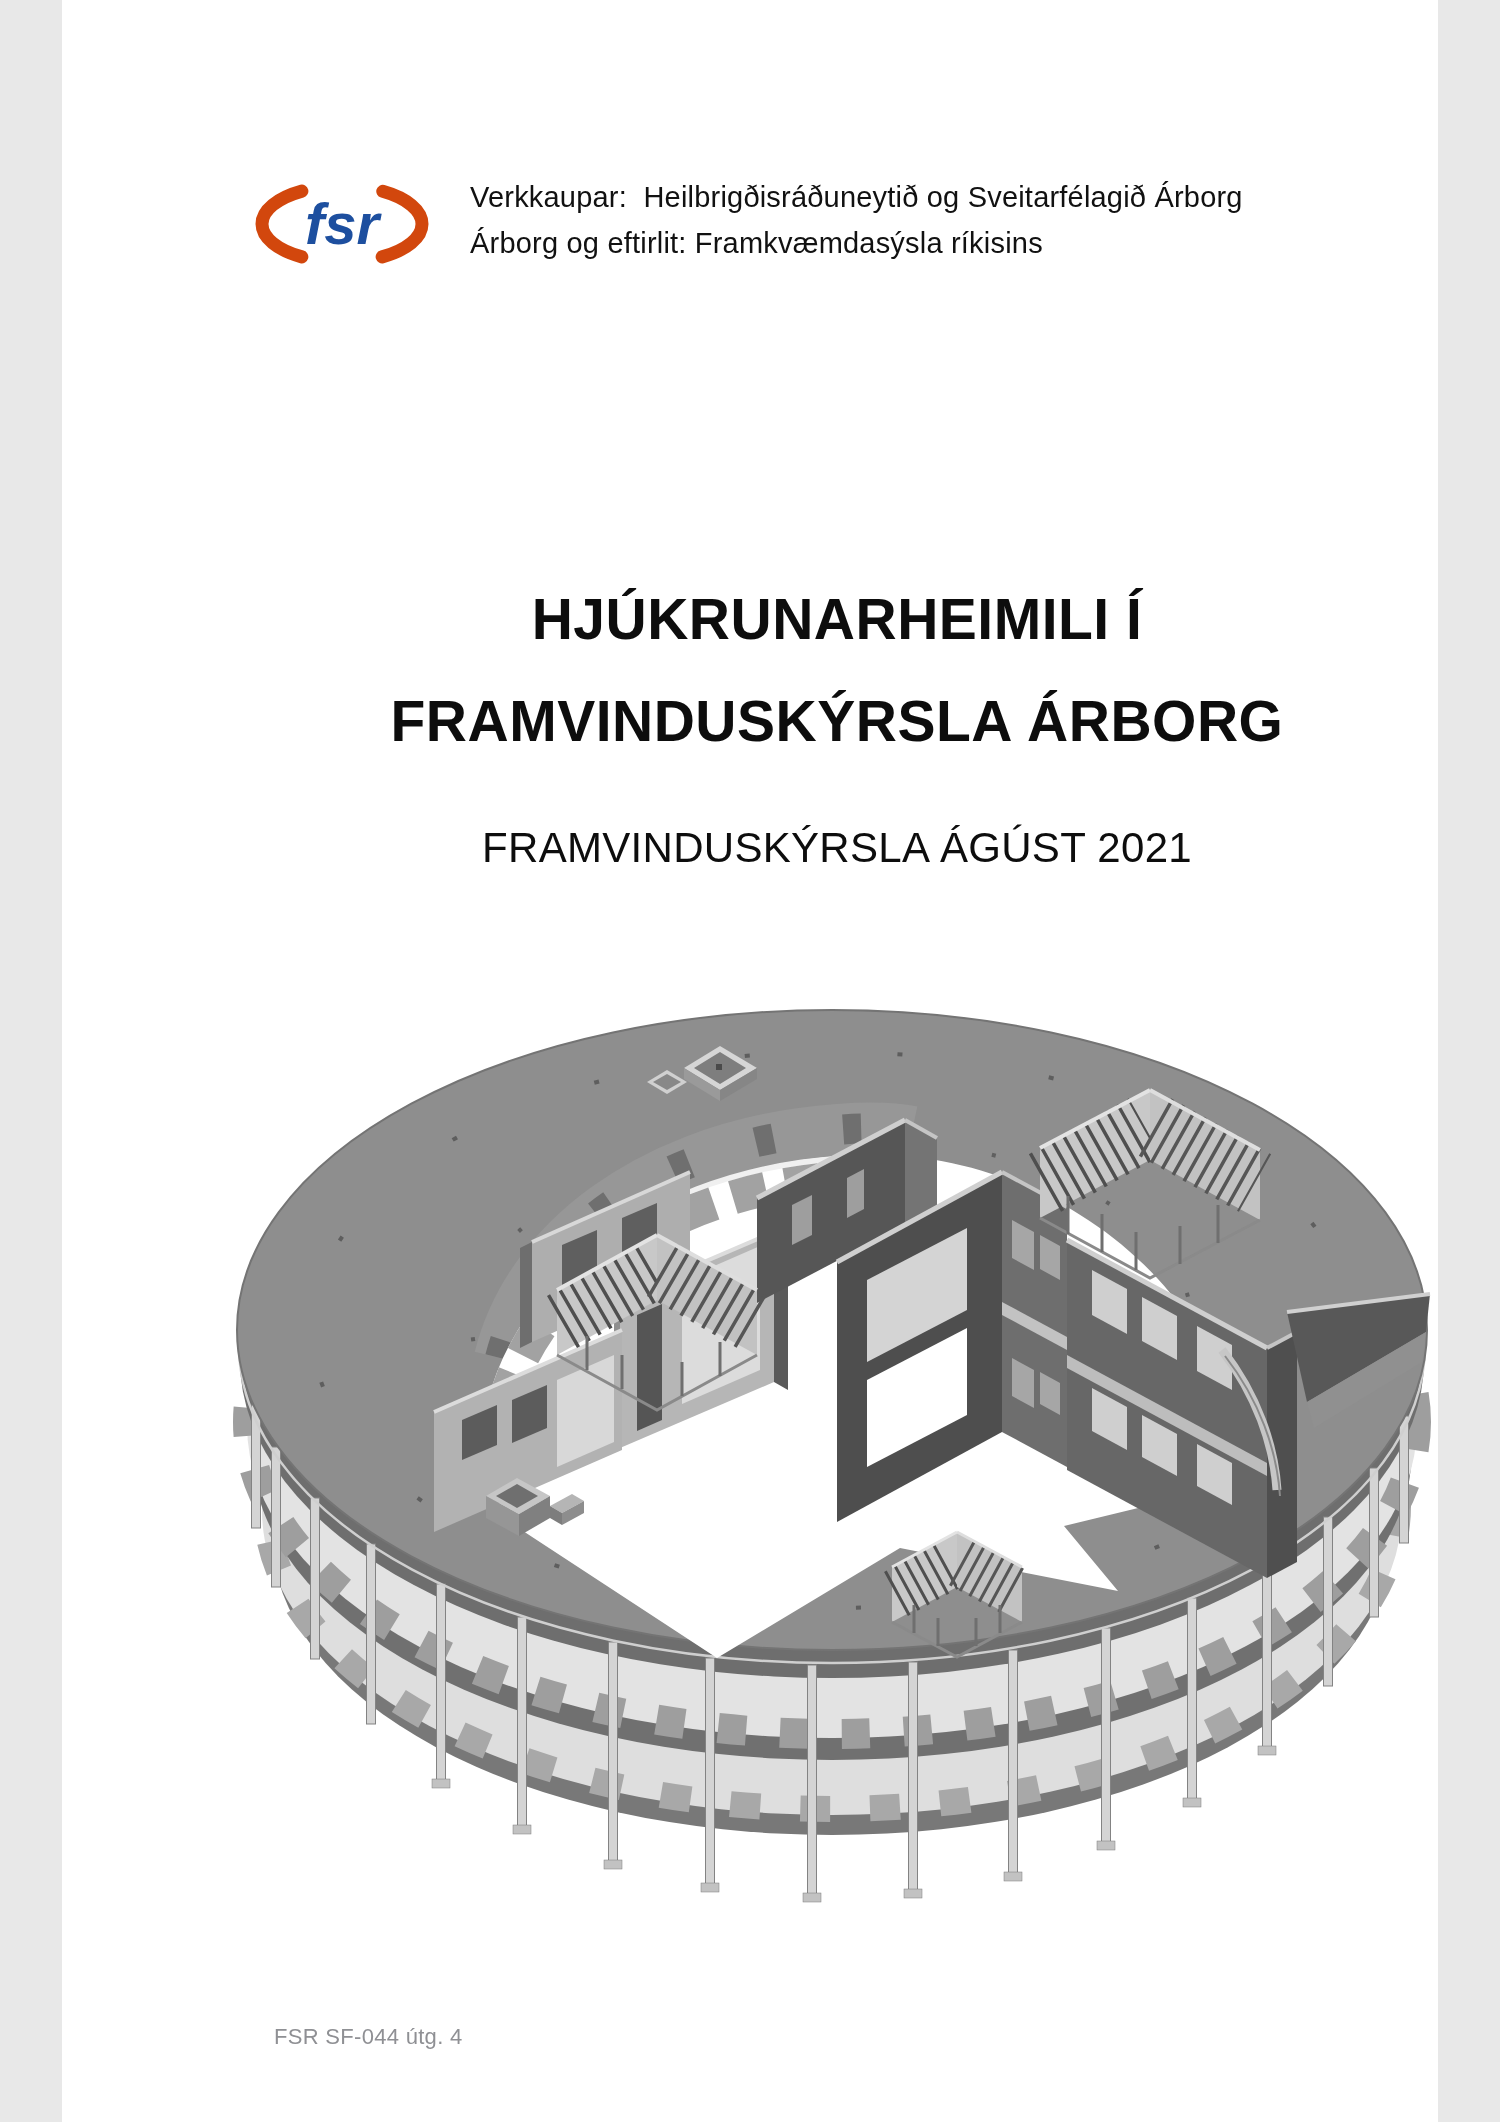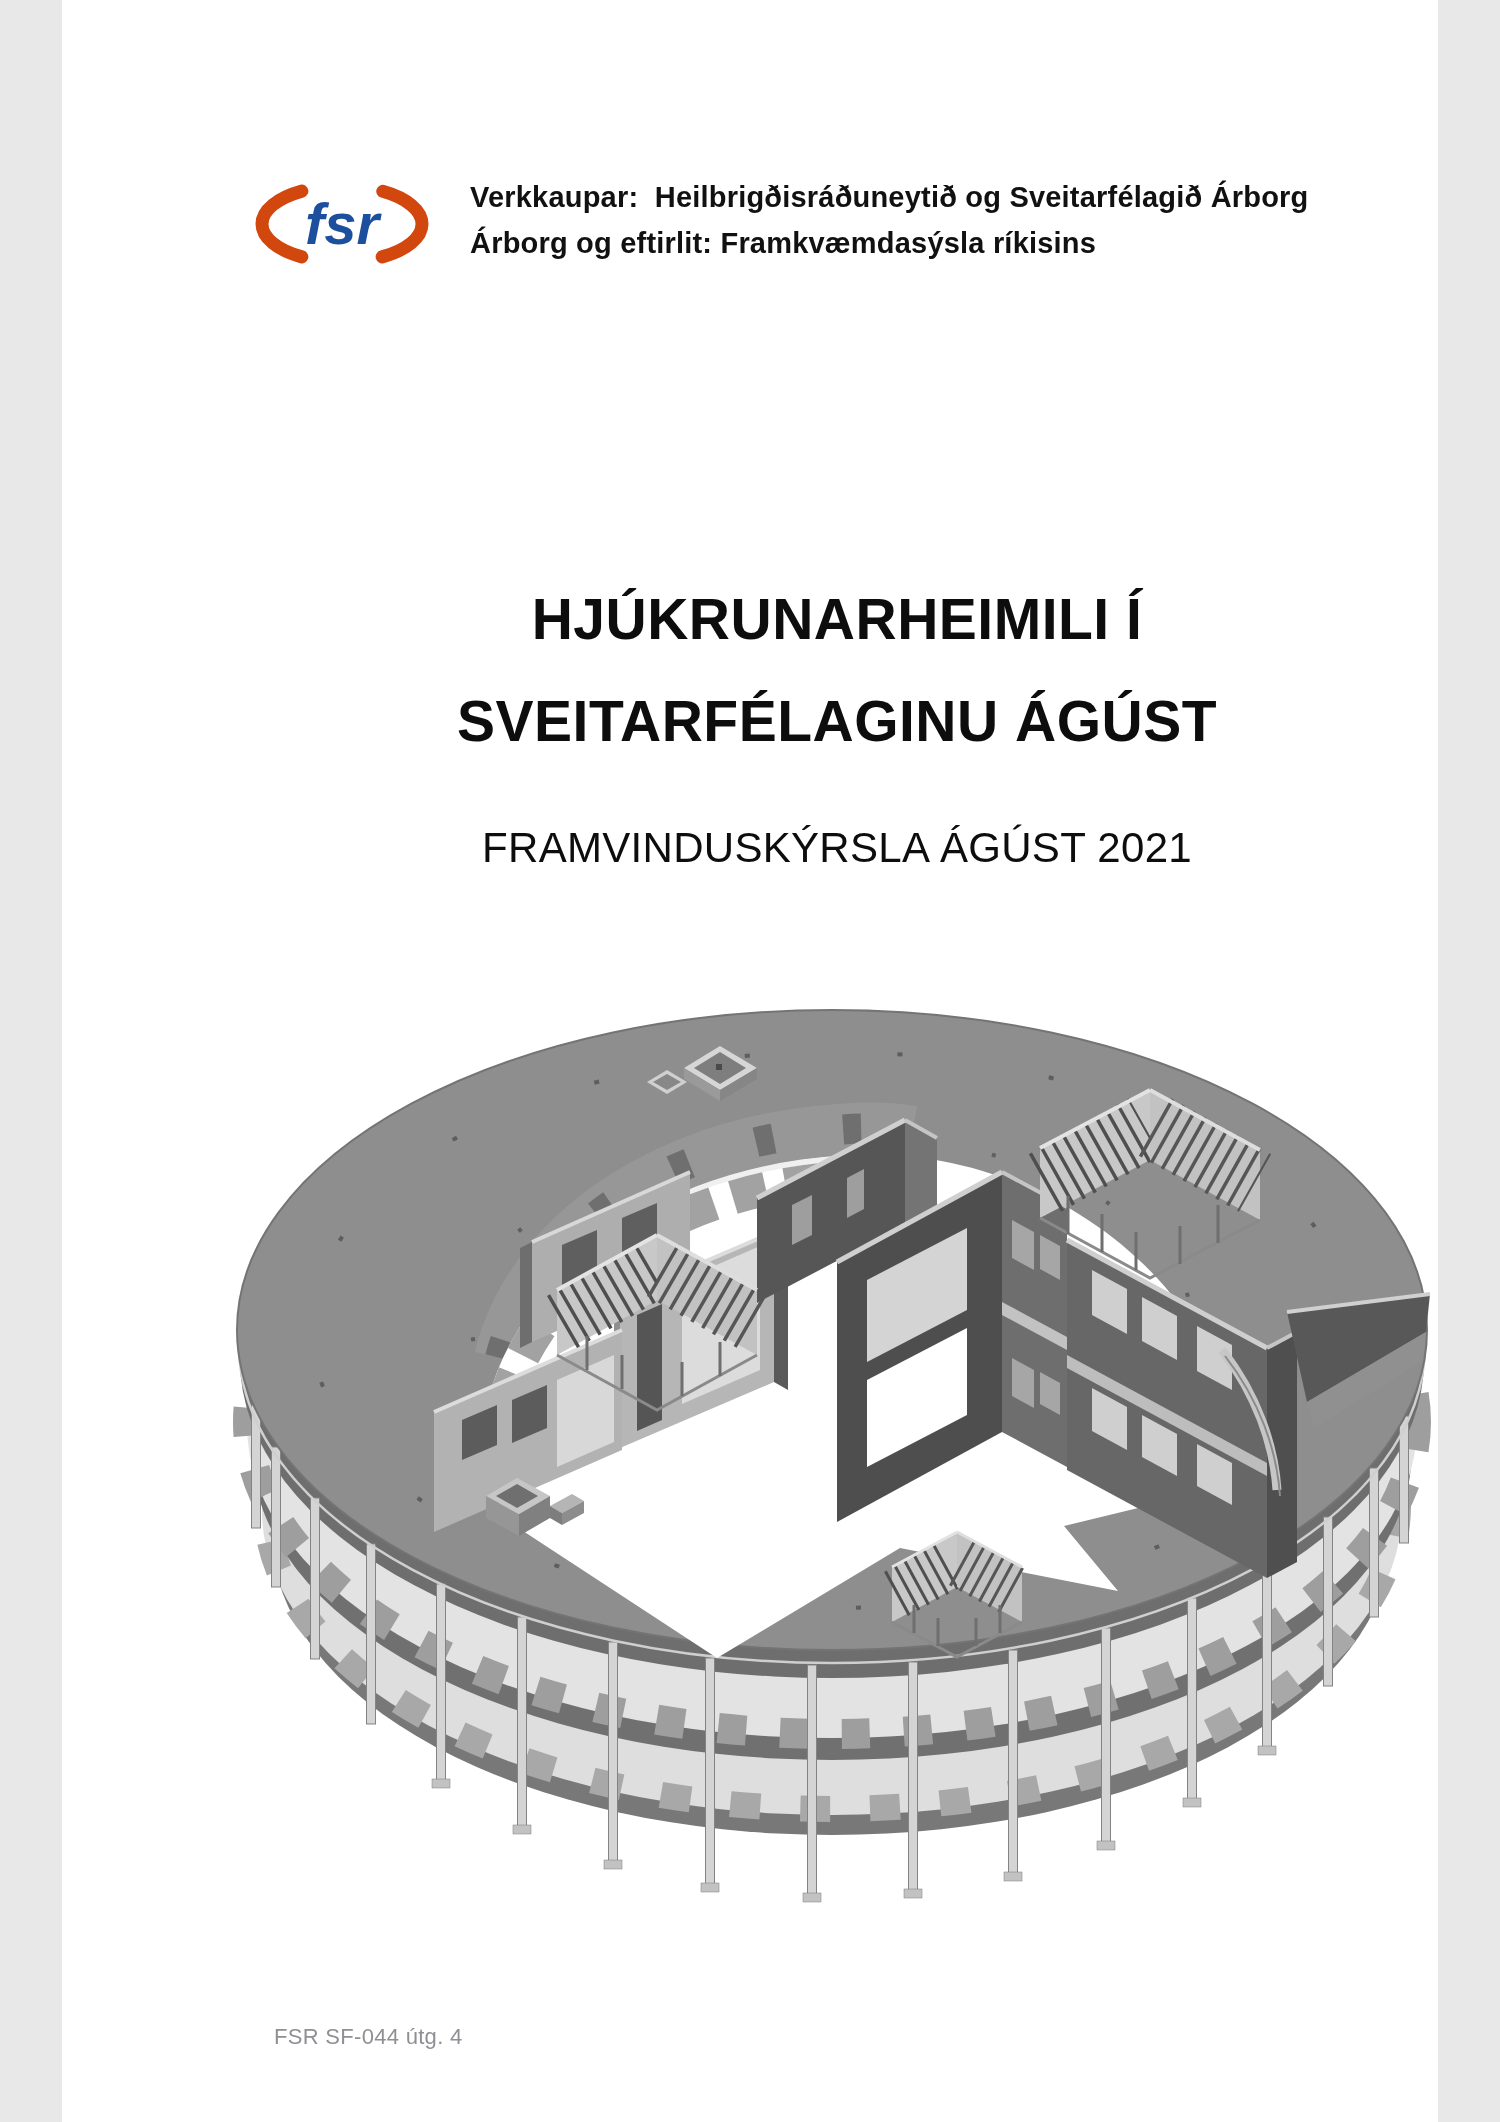--- a/index.html
+++ b/index.html
@@ -3,21 +3,21 @@
 <meta charset="utf-8">
 <style>
   html,body{margin:0;padding:0;background:#e8e8e8;}
   .page{
     position:relative;width:1376px;height:2122px;margin:0 auto;
     background:#ffffff;overflow:hidden;
     font-family:"Liberation Sans","DejaVu Sans",sans-serif;
   }
   .abs{position:absolute;}
   .hdr-line{
-    left:408px;font-weight:bold;font-size:29px;color:#111;
+    left:408px;font-weight:normal;font-size:29px;color:#111;
     white-space:pre;letter-spacing:0.2px;
   }
   .title-wrap{left:180px;width:1190px;text-align:center;color:#0d0d0d;}
   .title-main{font-weight:bold;font-size:57px;letter-spacing:0.5px;white-space:pre;}
   .title-sub{font-weight:normal;font-size:42px;letter-spacing:0.3px;white-space:pre;}
   .footer-text{left:212px;top:2024px;font-size:22px;color:#8f9094;letter-spacing:0.3px;}
   svg text.logo-fsr{
     font-family:"Liberation Sans","DejaVu Sans",sans-serif;
     font-style:italic;font-weight:bold;font-size:58px;
   }
@@ -29,21 +29,21 @@
 
   <svg class="abs" style="left:186px;top:176px;" width="188" height="96" viewBox="0 0 188 96">
     <ellipse cx="94" cy="48" rx="80" ry="38" fill="none" stroke="#d2470d" stroke-width="13" stroke-dasharray="110 81 110 81.6" stroke-dashoffset="55" stroke-linecap="round"></ellipse>
     <text class="logo-fsr" x="94" y="68" text-anchor="middle" fill="#1d4f9f">fsr</text>
   </svg>
 
   <div class="abs hdr-line" style="top:181px;">Verkkaupar:  Heilbrigðisráðuneytið og Sveitarfélagið Árborg</div>
   <div class="abs hdr-line" style="top:227px;">Árborg og eftirlit: Framkvæmdasýsla ríkisins</div>
 
   <div class="abs title-wrap title-main" style="top:586px;">HJÚKRUNARHEIMILI Í</div>
-  <div class="abs title-wrap title-main" style="top:688px;">SVEITARFÉLAGINU ÁGÚST</div>
+  <div class="abs title-wrap title-main" style="top:688px;">FRAMVINDUSKÝRSLA ÁRBORG</div>
   <div class="abs title-wrap title-sub" style="top:824px;">FRAMVINDUSKÝRSLA ÁGÚST 2021</div>
 
   <svg class="abs" style="left:150px;top:950px;" width="1250" height="975" viewBox="0 0 1250 975">
 
     <g>
       <ellipse cx="620" cy="585" rx="560" ry="300" fill="#787878"></ellipse>
       <ellipse cx="620" cy="560" rx="570" ry="305" fill="#dedede"></ellipse>
       <ellipse cx="620" cy="556" rx="566" ry="303" fill="none" stroke="#a8a8a8" stroke-width="26" stroke-dasharray="30 40"></ellipse>
       <ellipse cx="620" cy="500" rx="580" ry="310" fill="#707070"></ellipse>
       <ellipse cx="620" cy="475" rx="585" ry="313" fill="#e3e3e3"></ellipse>

